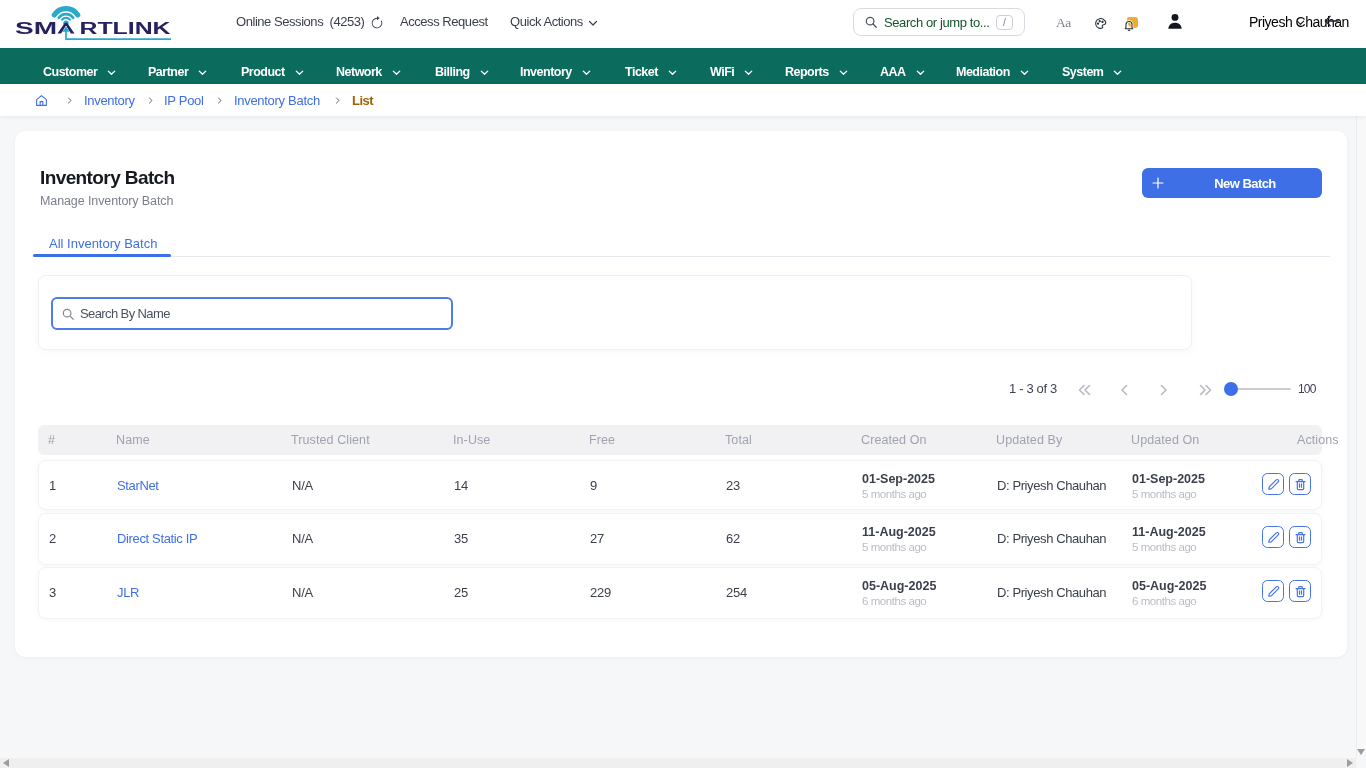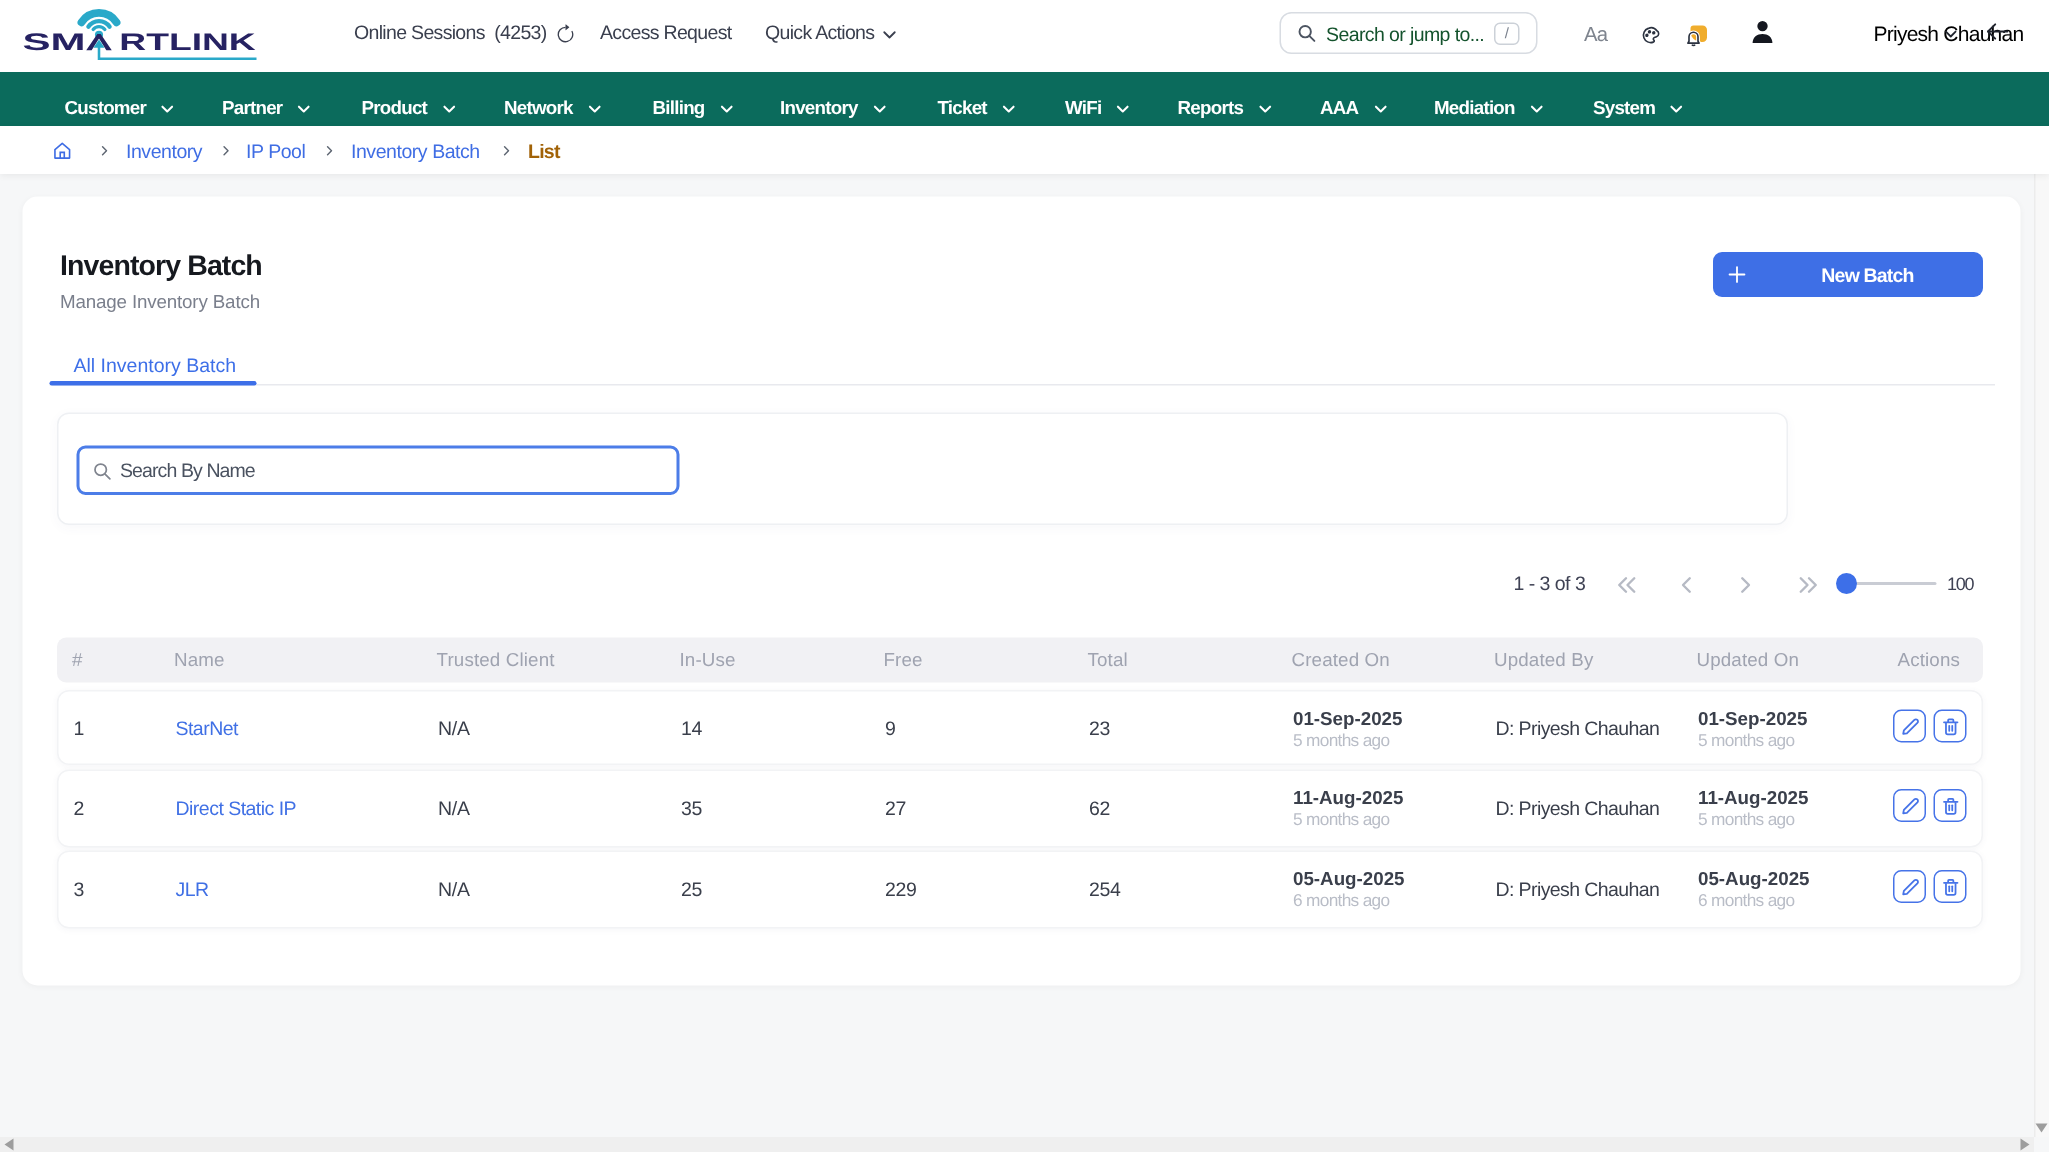--- a/index.html
+++ b/index.html
@@ -82,21 +82,21 @@
 
   <div id="searchpill">
     <svg width="14" height="14" viewBox="0 0 24 24" style="position:absolute;left:10px;top:6px;" fill="none" stroke="#4d5562" stroke-width="2.2">
         <circle cx="10.5" cy="10.5" r="6.5"></circle>
         <line x1="15.5" y1="15.5" x2="21" y2="21" stroke-linecap="round"></line>
       </svg>
     <div class="ph">Search or jump to...</div>
     <div id="slash">/</div>
   </div>
 
-  <div style="position:absolute;left:1056px;top:15px;font-size:13.5px;letter-spacing:-0.5px;color:#7e848e;">Aa</div>
+  <div style="position:absolute;left:1056px;top:15px;font-size:13.5px;letter-spacing:-0.5px;color:#7e848e;font-family:Liberation Serif, serif;">Aa</div>
   <svg width="13" height="13" viewBox="0 0 24 24" style="position:absolute;left:1094px;top:17px;transform:rotate(-20deg);" fill="none" stroke="#2b3240" stroke-width="2">
     <path d="M12 3 a9 9 0 1 0 0 18 c1.5 0 2 -1 1.5 -2 c-.7 -1.5 .2 -2.8 1.8 -2.8 H18 a4 4 0 0 0 3 -6.7 A9 9 0 0 0 12 3 Z"></path>
     <circle cx="7.5" cy="10.5" r="1.1" fill="#2b3240"></circle>
       <circle cx="12" cy="7.5" r="1.1" fill="#2b3240"></circle>
       <circle cx="16.5" cy="10.5" r="1.1" fill="#2b3240"></circle>
   </svg>
   <div style="position:absolute;left:1127px;top:17px;width:11px;height:10.5px;background:#f0ad2d;border-radius:2px 3px 3px 7px;"></div>
   <svg width="12" height="12" viewBox="0 0 24 24" style="position:absolute;left:1123px;top:19px;">
     <g fill="none" stroke="#fff" stroke-width="5">
       <path d="M6 17 v-6 a6 6 0 0 1 12 0 v6 l1.5 2.5 H4.5 Z" stroke-linejoin="round"></path>
@@ -228,21 +228,21 @@
 <div id="thead">
   <div class="th" style="left:10px;">#</div>
   <div class="th" style="left:78px;">Name</div>
   <div class="th" style="left:253px;">Trusted Client</div>
   <div class="th" style="left:415px;">In-Use</div>
   <div class="th" style="left:551px;">Free</div>
   <div class="th" style="left:687px;">Total</div>
   <div class="th" style="left:823px;">Created On</div>
   <div class="th" style="left:958px;">Updated By</div>
   <div class="th" style="left:1093px;">Updated On</div>
-  <div class="th" style="left:1227px;">Actions</div>
+  <div class="th" style="left:1259px;">Actions</div>
 </div>
 
 <div id="tbody">
     <div class="row" style="top:460px;height:49.5px;">
       <div class="td" style="left:10px;">1</div>
       <div class="tlink" style="left:78px;">StarNet</div>
       <div class="td" style="left:253px;">N/A</div>
       <div class="td" style="left:415px;">14</div>
       <div class="td" style="left:551px;">9</div>
       <div class="td" style="left:687px;">23</div>

